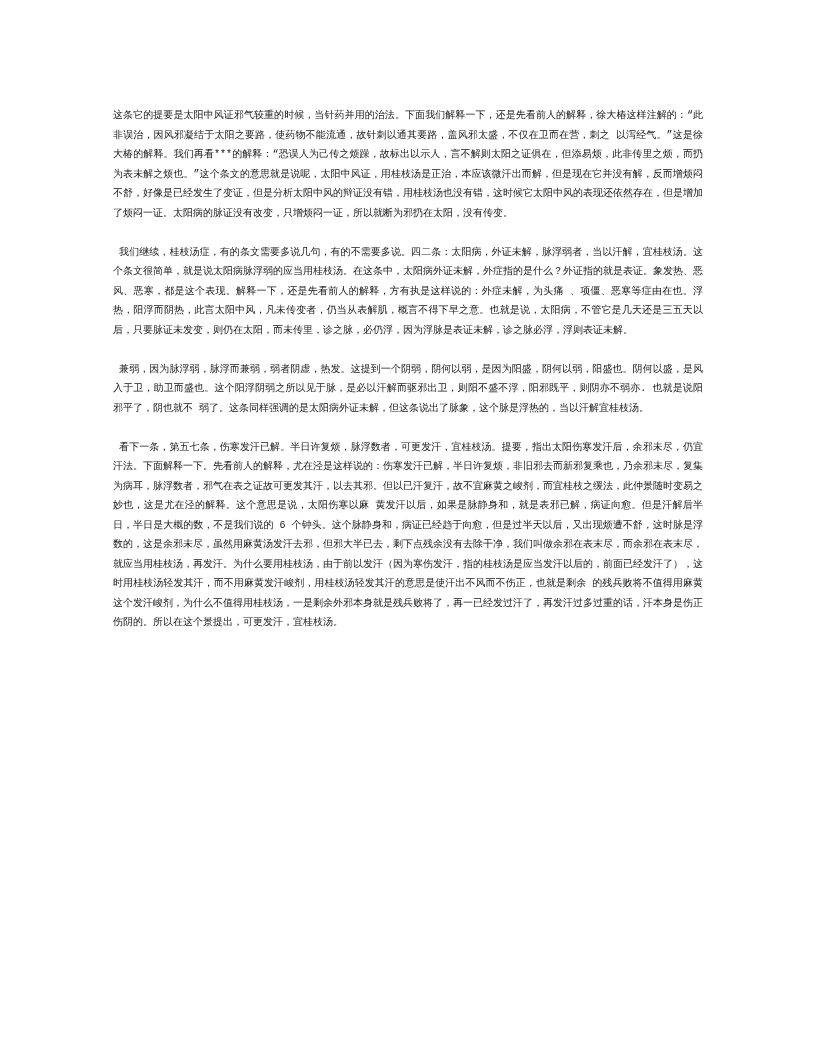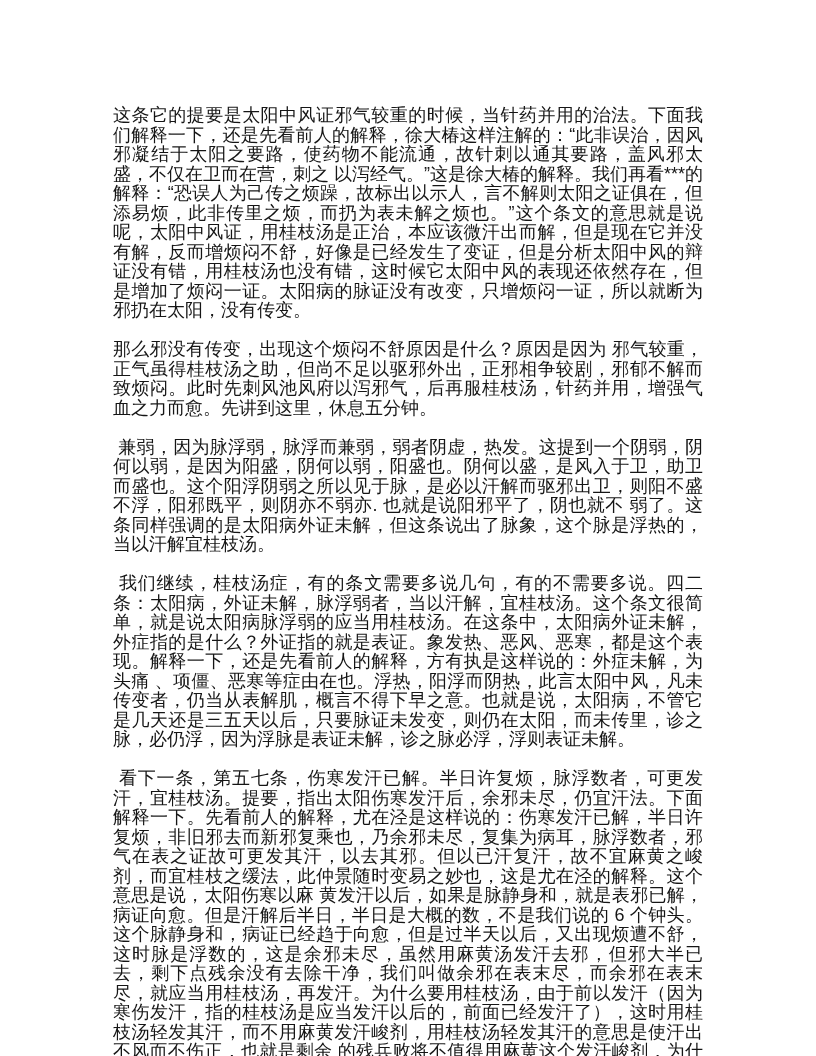--- a/index.html
+++ b/index.html
@@ -13,32 +13,31 @@
     position: relative;
     overflow: hidden;
   }
   .page {
     position: absolute;
     left: 113px;
     top: 106px;
     width: 590px;
   }
   .para {
-    font-family: Liberation Sans, sans-serif;
-    font-size: 18px;
+    font-family: Liberation Mono, monospace;
+    font-size: 10px;
     line-height: 19.5px;
     color: #151515;
     text-align: justify;
     white-space: pre-wrap;
     margin: 0 0 19.5px 0;
     word-break: break-all;
   }
 </style>
 </head>
 <body>
 
 <div class="page">
   <p class="para">这条它的提要是太阳中风证邪气较重的时候，当针药并用的治法。下面我们解释一下，还是先看前人的解释，徐大椿这样注解的：“此非误治，因风邪凝结于太阳之要路，使药物不能流通，故针刺以通其要路，盖风邪太盛，不仅在卫而在营，刺之 以泻经气。”这是徐大椿的解释。我们再看***的解释：“恐误人为己传之烦躁，故标出以示人，言不解则太阳之证俱在，但添易烦，此非传里之烦，而扔为表未解之烦也。”这个条文的意思就是说呢，太阳中风证，用桂枝汤是正治，本应该微汗出而解，但是现在它并没有解，反而增烦闷不舒，好像是已经发生了变证，但是分析太阳中风的辩证没有错，用桂枝汤也没有错，这时候它太阳中风的表现还依然存在，但是增加了烦闷一证。太阳病的脉证没有改变，只增烦闷一证，所以就断为邪扔在太阳，没有传变。</p>
-  <p class="para">那么邪没有传变，出现这个烦闷不舒原因是什么？原因是因为 邪气较重，正气虽得桂枝汤之助，但尚不足以驱邪外出，正邪相争较剧，邪郁不解而致烦闷。此时先刺风池风府以泻邪气，后再服桂枝汤，针药并用，增强气血之力而愈。先讲到这里，休息五分钟。</p>
+  <p class="para"> 我们继续，桂枝汤症，有的条文需要多说几句，有的不需要多说。四二条：太阳病，外证未解，脉浮弱者，当以汗解，宜桂枝汤。这个条文很简单，就是说太阳病脉浮弱的应当用桂枝汤。在这条中，太阳病外证未解，外症指的是什么？外证指的就是表证。象发热、恶风、恶寒，都是这个表现。解释一下，还是先看前人的解释，方有执是这样说的：外症未解，为头痛 、项僵、恶寒等症由在也。浮热，阳浮而阴热，此言太阳中风，凡未传变者，仍当从表解肌，概言不得下早之意。也就是说，太阳病，不管它是几天还是三五天以后，只要脉证未发变，则仍在太阳，而未传里，诊之脉，必仍浮，因为浮脉是表证未解，诊之脉必浮，浮则表证未解。</p>
   <p class="para"> 兼弱，因为脉浮弱，脉浮而兼弱，弱者阴虚，热发。这提到一个阴弱，阴何以弱，是因为阳盛，阴何以弱，阳盛也。阴何以盛，是风入于卫，助卫而盛也。这个阳浮阴弱之所以见于脉，是必以汗解而驱邪出卫，则阳不盛不浮，阳邪既平，则阴亦不弱亦. 也就是说阳邪平了，阴也就不 弱了。这条同样强调的是太阳病外证未解，但这条说出了脉象，这个脉是浮热的，当以汗解宜桂枝汤。</p>
-  <p class="para"> 我们继续，桂枝汤症，有的条文需要多说几句，有的不需要多说。四二条：太阳病，外证未解，脉浮弱者，当以汗解，宜桂枝汤。这个条文很简单，就是说太阳病脉浮弱的应当用桂枝汤。在这条中，太阳病外证未解，外症指的是什么？外证指的就是表证。象发热、恶风、恶寒，都是这个表现。解释一下，还是先看前人的解释，方有执是这样说的：外症未解，为头痛 、项僵、恶寒等症由在也。浮热，阳浮而阴热，此言太阳中风，凡未传变者，仍当从表解肌，概言不得下早之意。也就是说，太阳病，不管它是几天还是三五天以后，只要脉证未发变，则仍在太阳，而未传里，诊之脉，必仍浮，因为浮脉是表证未解，诊之脉必浮，浮则表证未解。</p>
   <p class="para"> 看下一条，第五七条，伤寒发汗已解。半日许复烦，脉浮数者，可更发汗，宜桂枝汤。提要，指出太阳伤寒发汗后，余邪未尽，仍宜汗法。下面解释一下。先看前人的解释，尤在泾是这样说的：伤寒发汗已解，半日许复烦，非旧邪去而新邪复乘也，乃余邪未尽，复集为病耳，脉浮数者，邪气在表之证故可更发其汗，以去其邪。但以已汗复汗，故不宜麻黄之峻剂，而宜桂枝之缓法，此仲景随时变易之妙也，这是尤在泾的解释。这个意思是说，太阳伤寒以麻 黄发汗以后，如果是脉静身和，就是表邪已解，病证向愈。但是汗解后半日，半日是大概的数，不是我们说的 6 个钟头。这个脉静身和，病证已经趋于向愈，但是过半天以后，又出现烦遭不舒，这时脉是浮数的，这是余邪未尽，虽然用麻黄汤发汗去邪，但邪大半已去，剩下点残余没有去除干净，我们叫做余邪在表末尽，而余邪在表末尽，就应当用桂枝汤，再发汗。为什么要用桂枝汤，由于前以发汗（因为寒伤发汗，指的桂枝汤是应当发汗以后的，前面已经发汗了），这时用桂枝汤轻发其汗，而不用麻黄发汗峻剂，用桂枝汤轻发其汗的意思是使汗出不风而不伤正，也就是剩余 的残兵败将不值得用麻黄这个发汗峻剂，为什么不值得用桂枝汤，一是剩余外邪本身就是残兵败将了，再一已经发过汗了，再发汗过多过重的话，汗本身是伤正伤阴的。所以在这个景提出，可更发汗，宜桂枝汤。</p>
 </div>
 
 </body></html>

